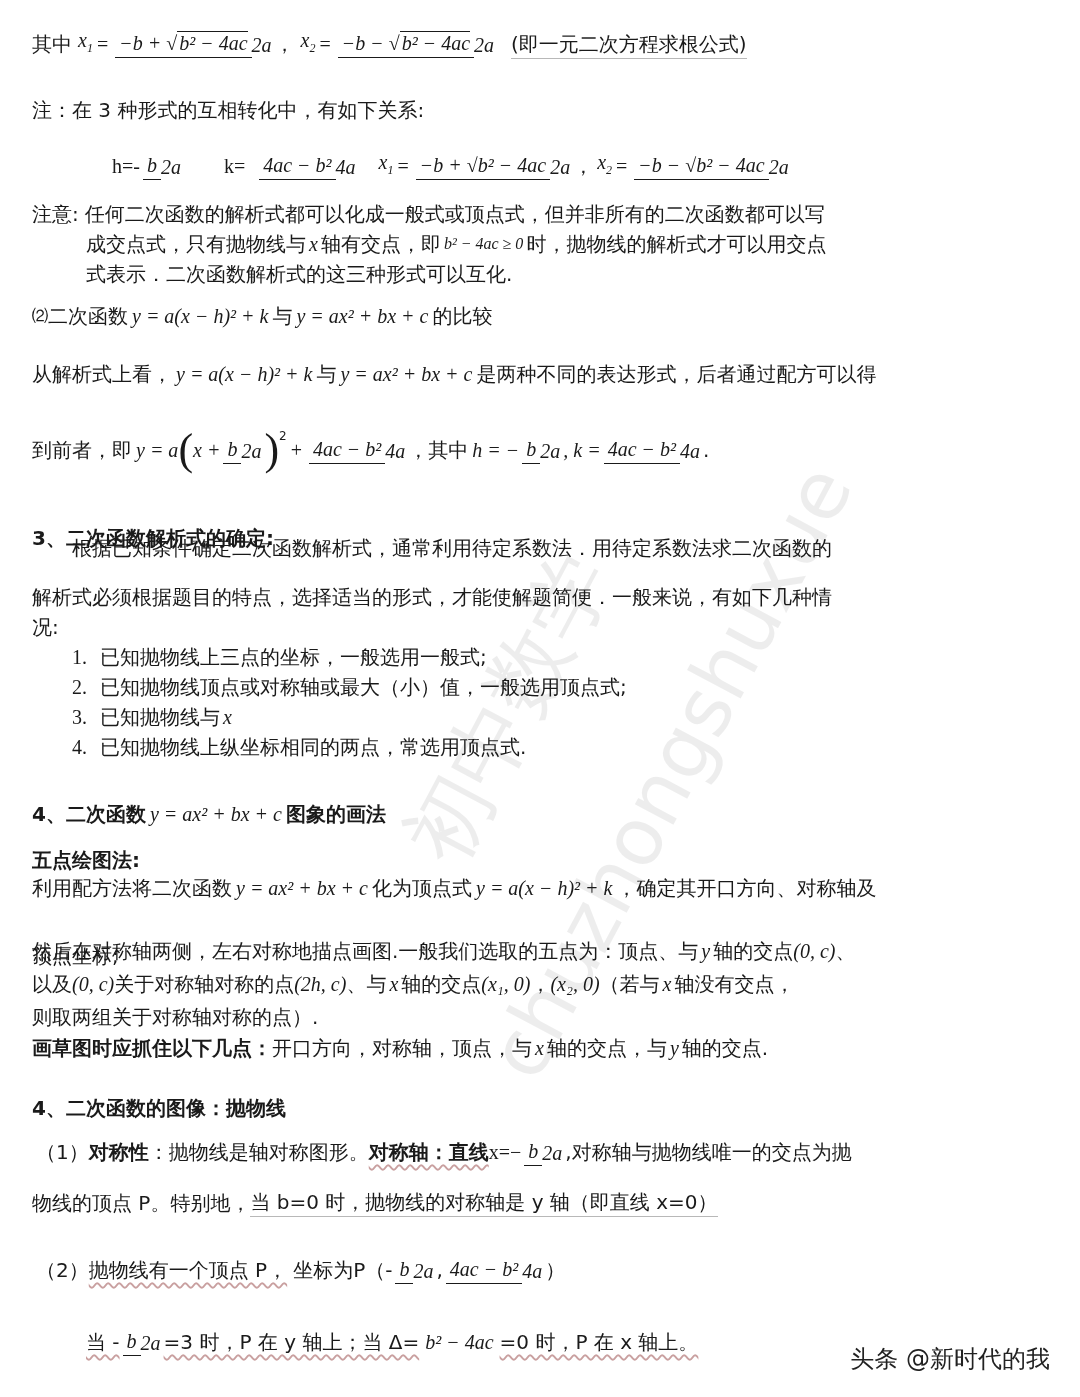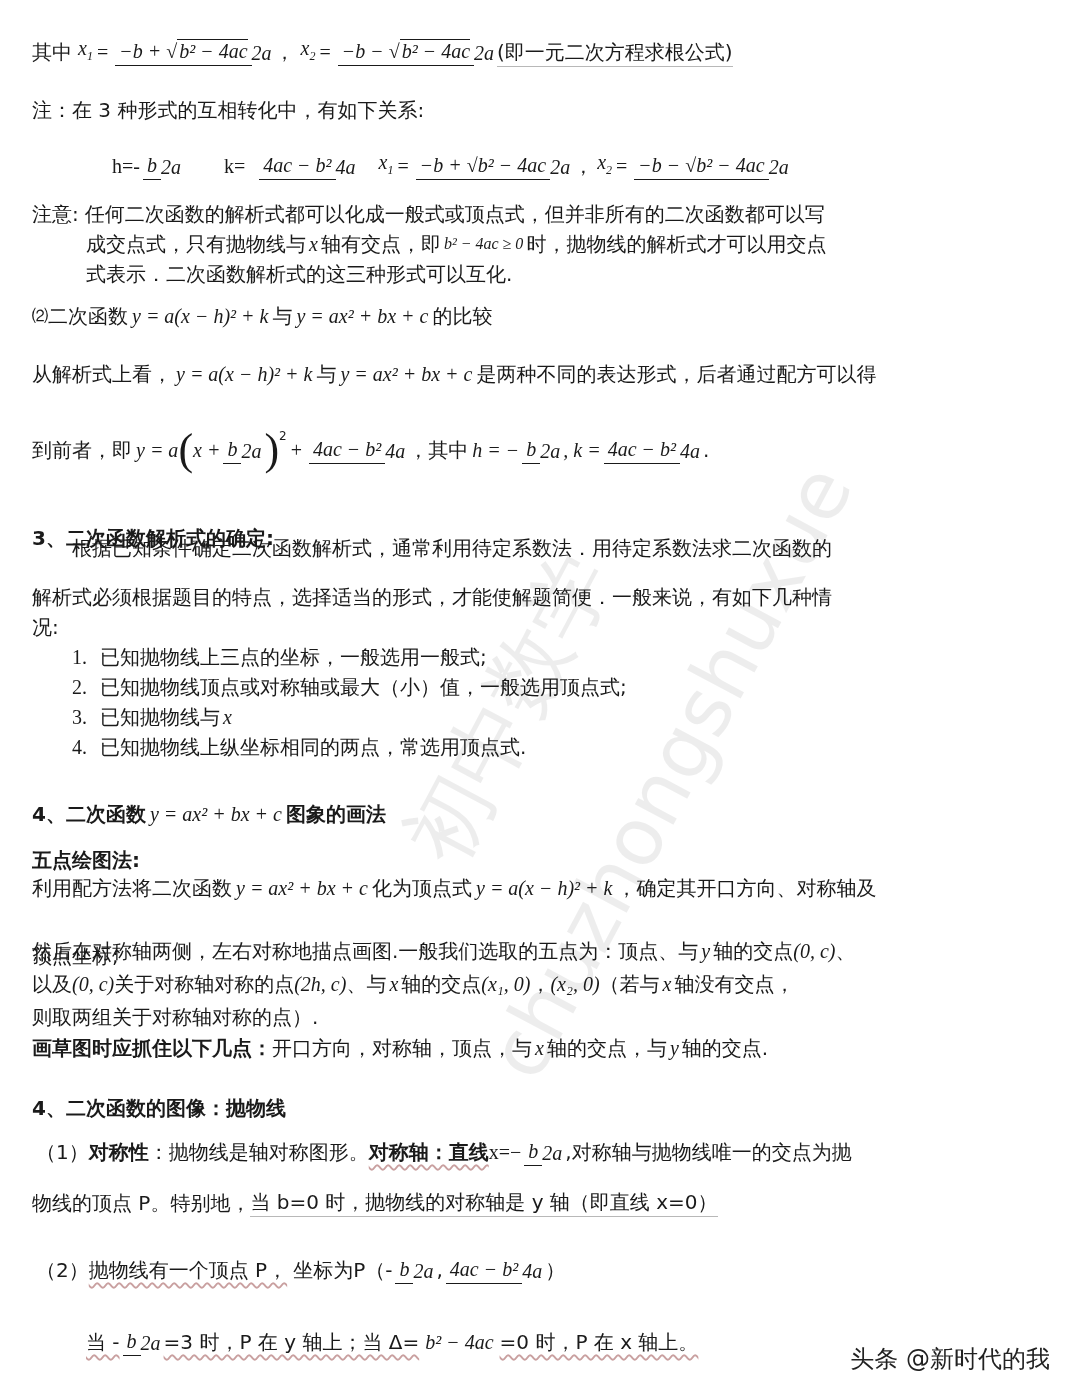--- a/index.html
+++ b/index.html
@@ -34,36 +34,36 @@
   .big-paren { font-size: 44px; font-family: "Liberation Serif", serif; line-height: 40px; font-weight: 300; }
 </style>
 </head>
 <body>
 
 <div class="page">
 
   <div class="watermark" style="left:380px; top:830px; transform: rotate(-62deg); font-size:84px;">初中数学</div>
   <div class="watermark" style="left:470px; top:1050px; transform: rotate(-62deg); font-size:80px;">chuzhongshuxue</div>
 
-  <div class="line" style="top:20px; height:64px;">
+  <div class="line" style="top:12px; height:64px;">
     <span>其中</span>
     <span class="m" style="margin-left:6px;"><span>x</span><span class="sub">1</span></span>
     <span class="mr" style="margin:0 4px;">=</span>
     <span class="frac">
       <span class="num"><span>−b + </span>√<span class="sqrt">b² − 4ac</span></span>
       <span class="den">2a</span>
     </span>
     <span>，</span>
     <span class="m" style="margin-left:6px;"><span>x</span><span class="sub">2</span></span>
     <span class="mr" style="margin:0 4px;">=</span>
     <span class="frac">
       <span class="num"><span>−b − </span>√<span class="sqrt">b² − 4ac</span></span>
       <span class="den">2a</span>
     </span>
-    <span class="under-plain" style="">(即一元二次方程求根公式)</span>
+    <span class="under-plain" style="margin-left:14px;">(即一元二次方程求根公式)</span>
   </div>
 
   <div class="line" style="top:96px;">
     <span>注：在 3 种形式的互相转化中，有如下关系:</span>
   </div>
   <div class="line" style="top:136px; left:112px; height:60px;">
     <span class="mr">h=-</span>
     <span class="frac">
         <span class="num">b</span>
         <span class="den">2a</span>

